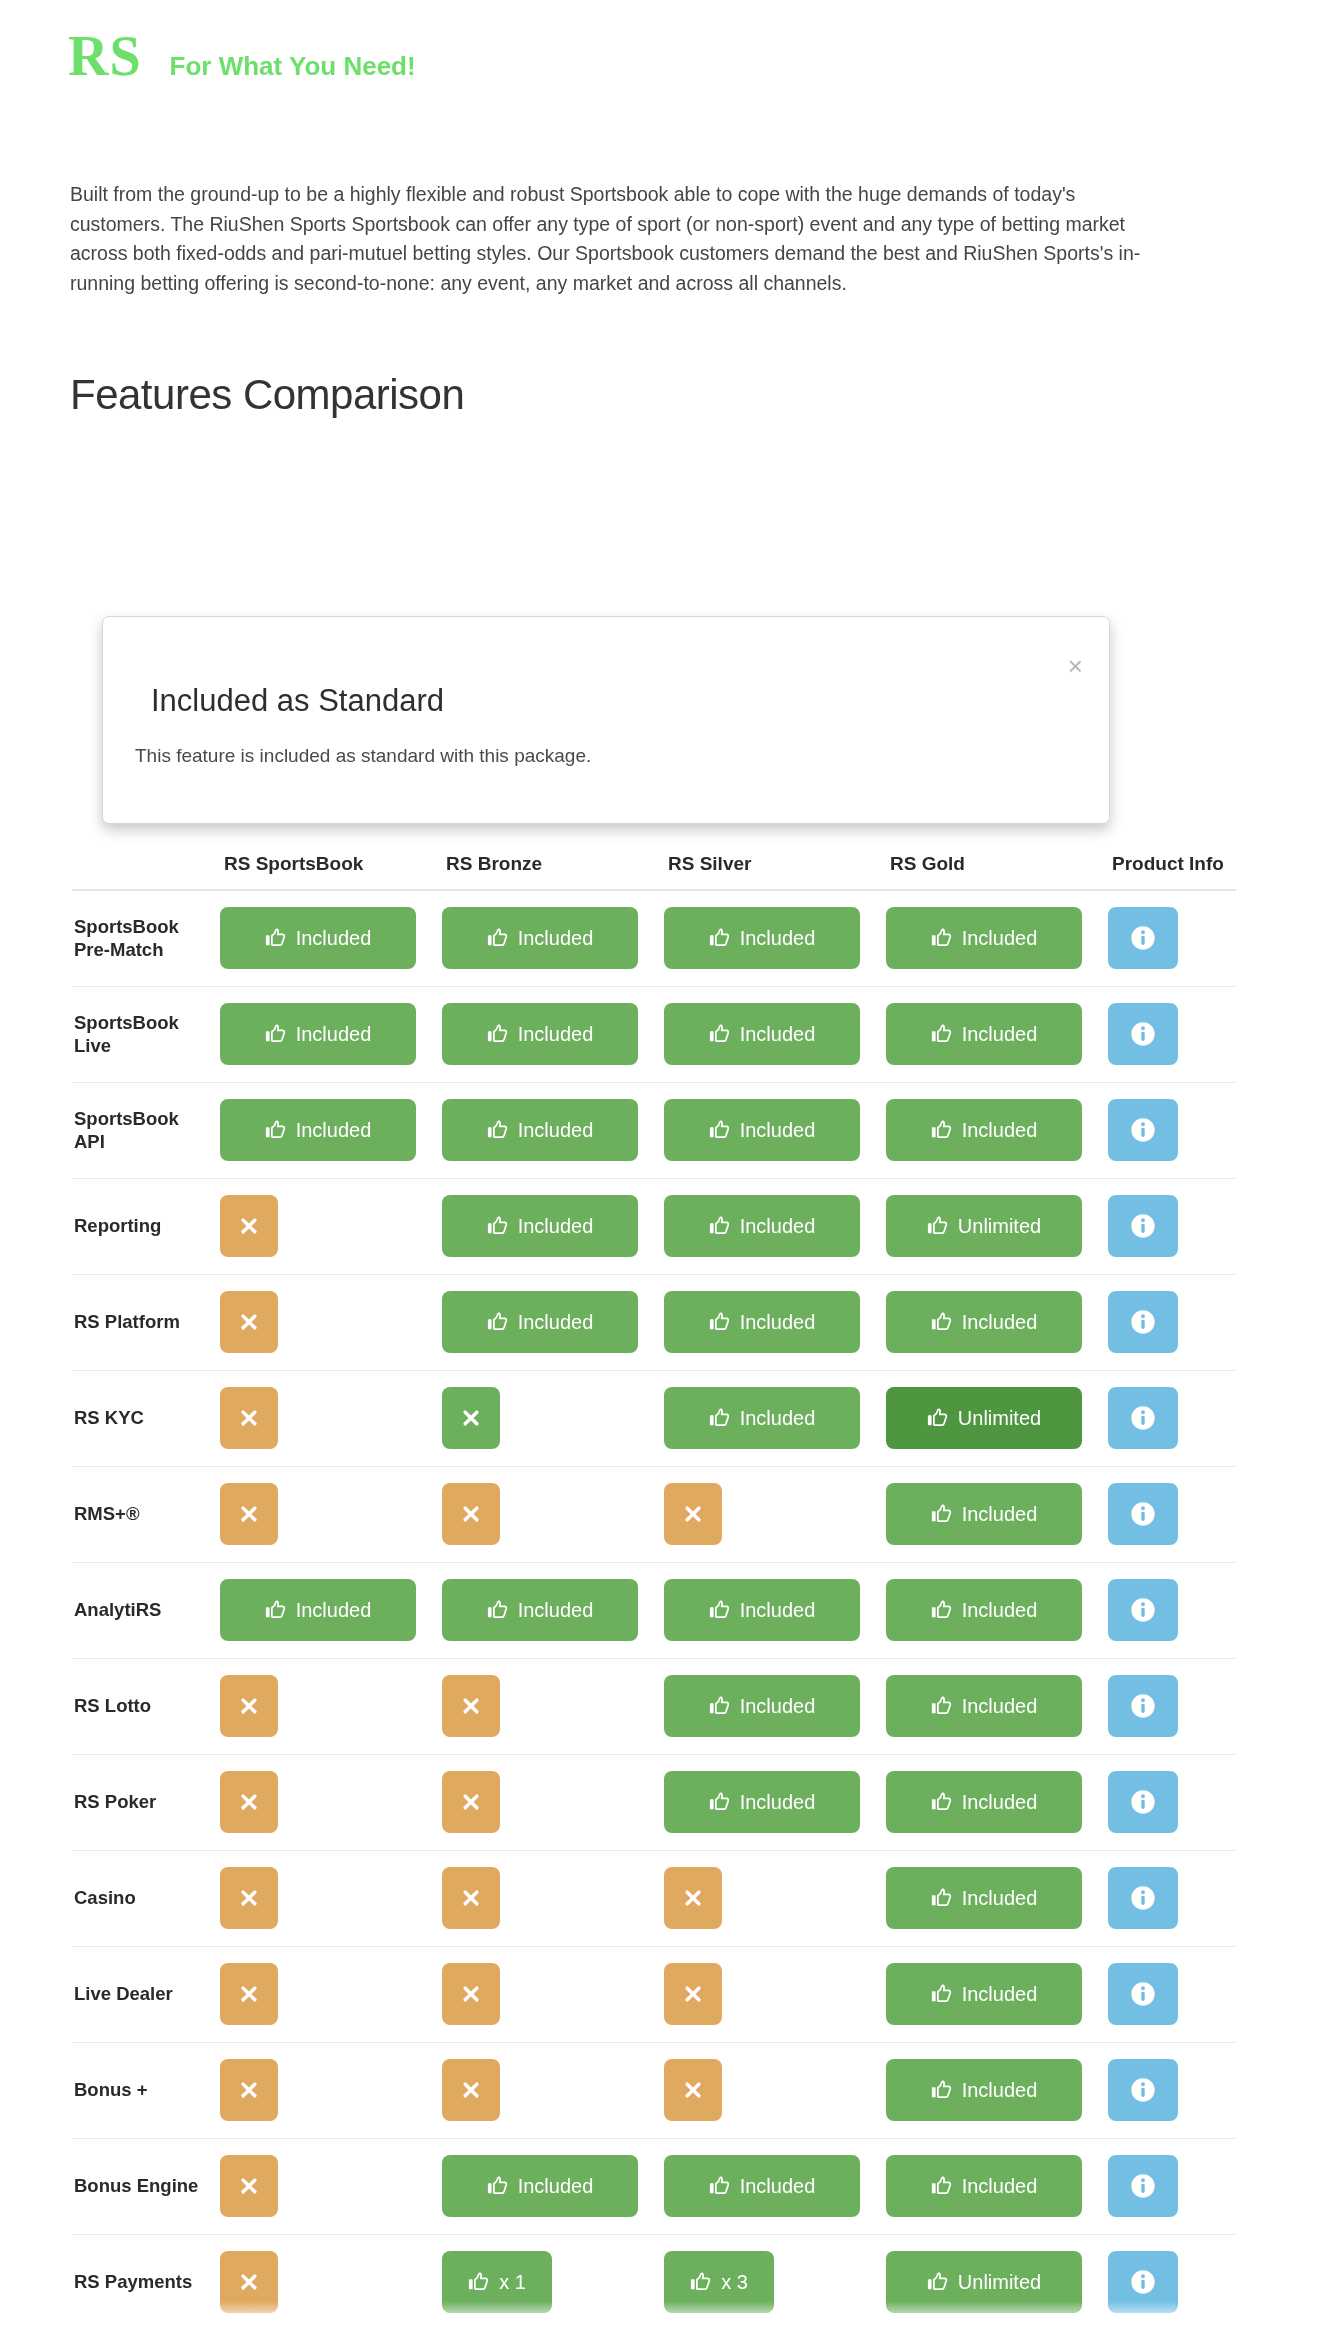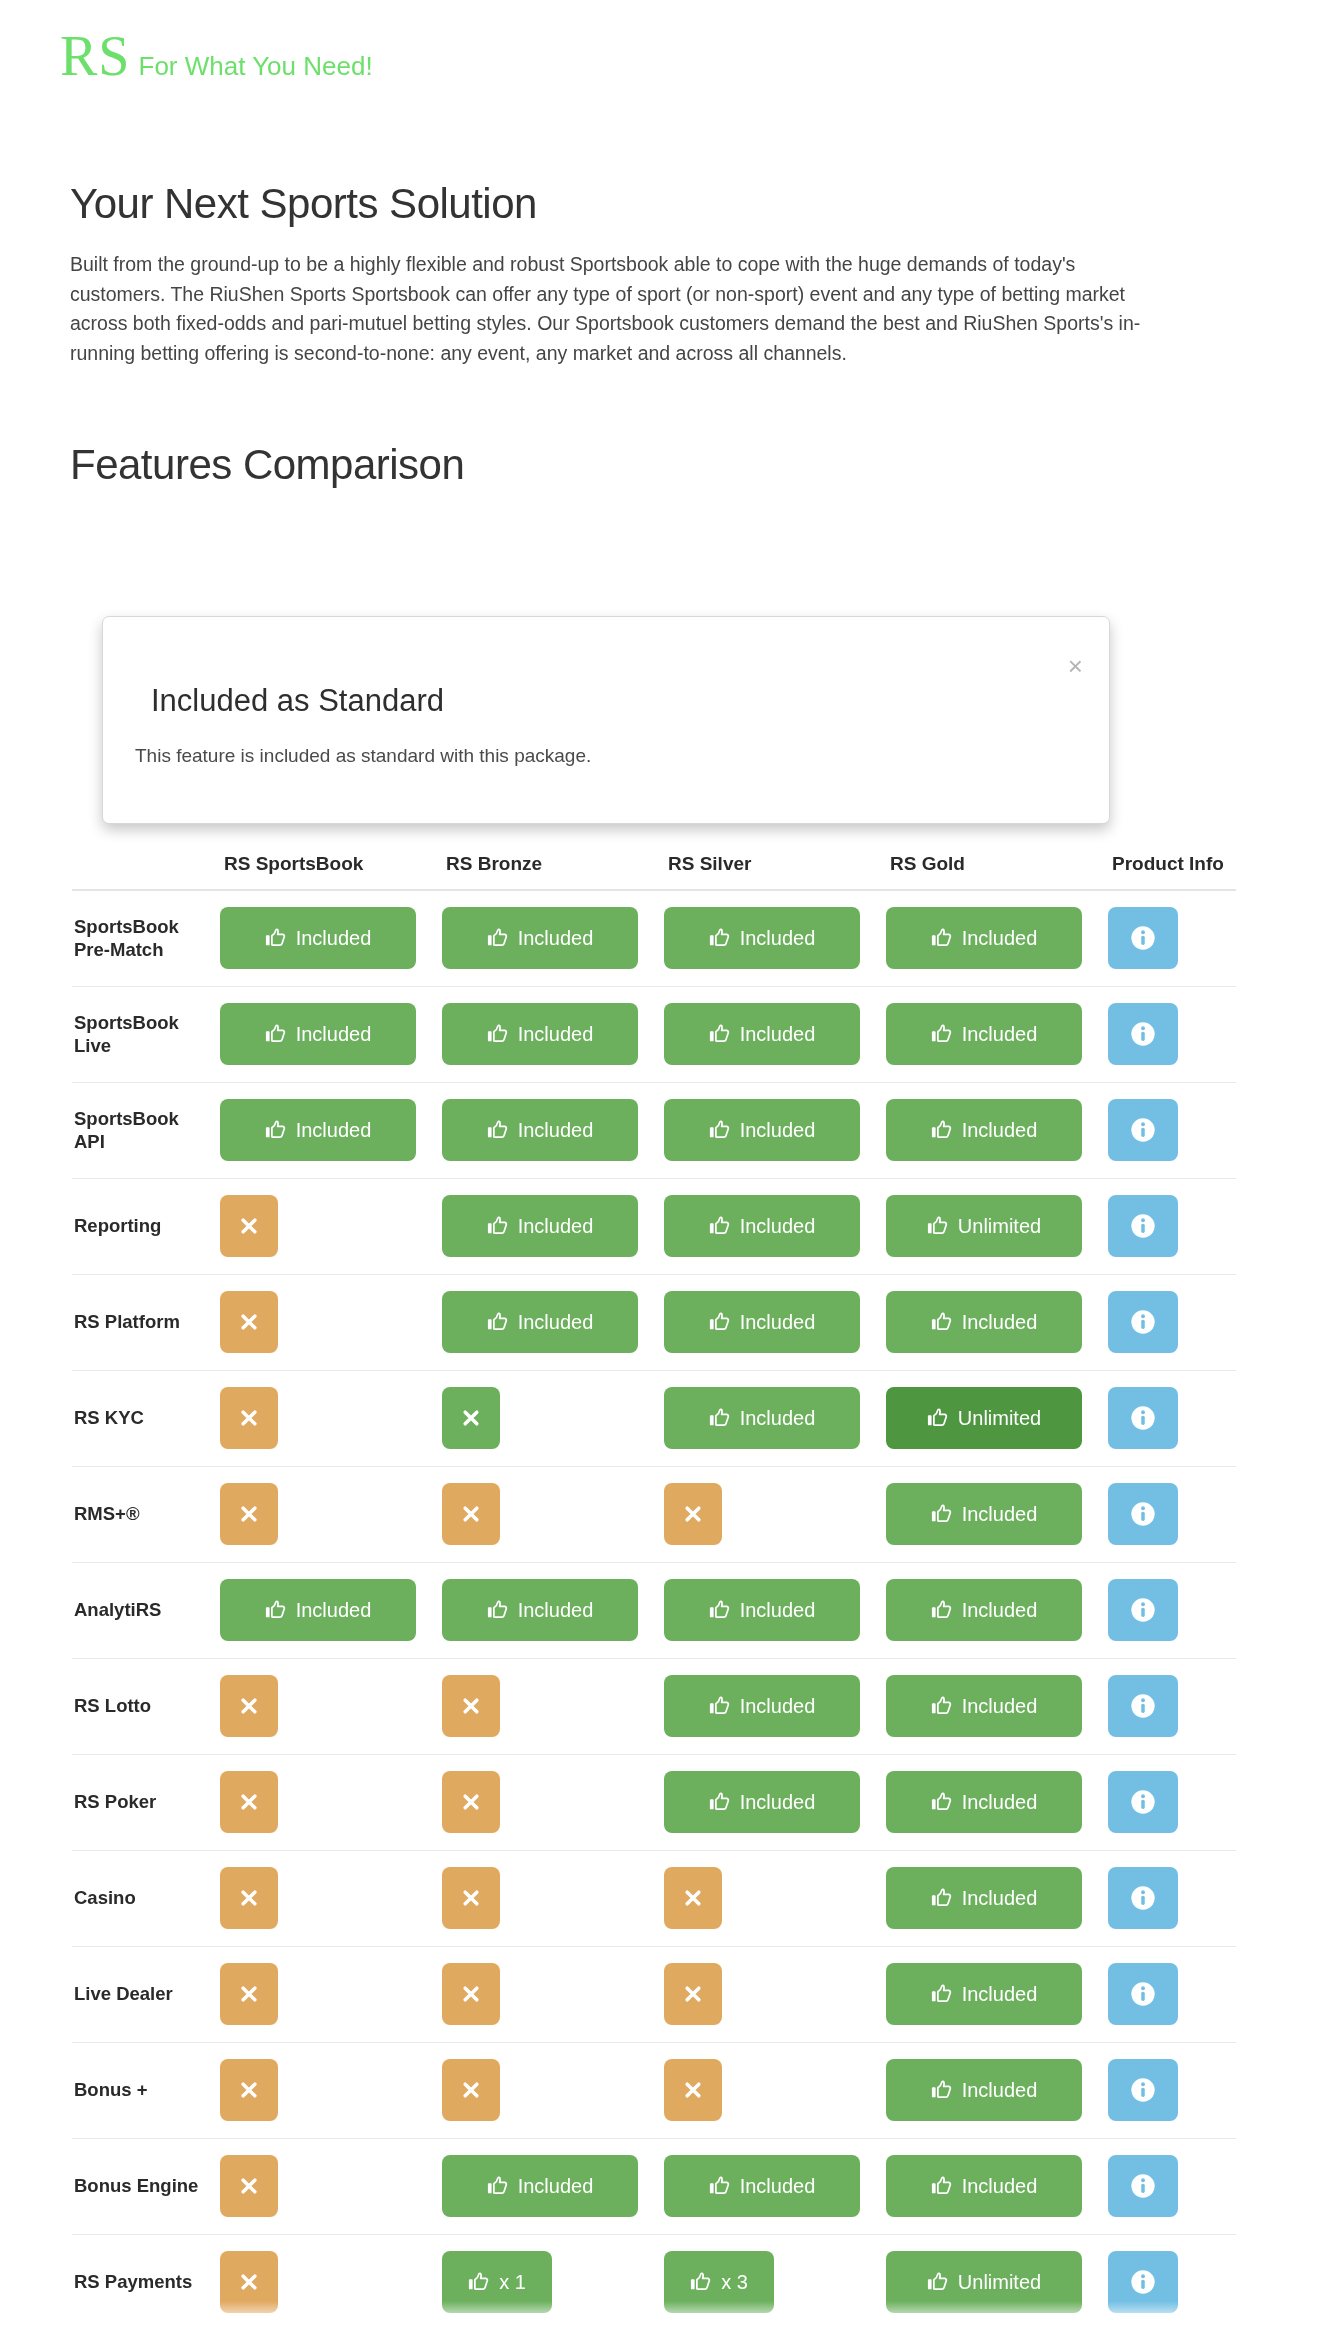--- a/index.html
+++ b/index.html
@@ -15,25 +15,26 @@
   .page {
     position: relative;
     width: 1320px;
     height: 2327px;
     background: #ffffff;
   }
 
   
   .header {
     position: absolute;
-    left: 60px;
+    left: 68px;
     top: 28px;
     display: flex;
     align-items: baseline;
-    gap: 8px;
+    gap: 28px;
+    font-weight: bold;
   }
   .logo-mark {
     font-family: "Liberation Serif", serif;
     font-size: 56px;
     line-height: 1;
     color: #6ce06a;
     letter-spacing: 1px;
   }
   .logo-tagline {
     font-family: "Liberation Sans", sans-serif;
@@ -204,21 +205,20 @@
 
 <div class="page">
 
   <div class="header">
     <span class="logo-mark">RS</span>
     <span class="logo-tagline">For What You Need!</span>
   </div>
 
   <div class="content">
 
-    <h1 class="section-title">Your Next Sports Solution</h1>
     <p class="body-copy">Built from the ground-up to be a highly flexible and robust Sportsbook able to cope with the huge demands of today's customers. The RiuShen Sports Sportsbook can offer any type of sport (or non-sport) event and any type of betting market across both fixed-odds and pari-mutuel betting styles. Our Sportsbook customers demand the best and RiuShen Sports's in-running betting offering is second-to-none: any event, any market and across all channels.</p>
 
     <div class="spacer-lg"></div>
 
     <h1 class="section-title">Features Comparison</h1>
 
   </div>
 
   <div class="modal">
     <div class="modal-close">×</div>

